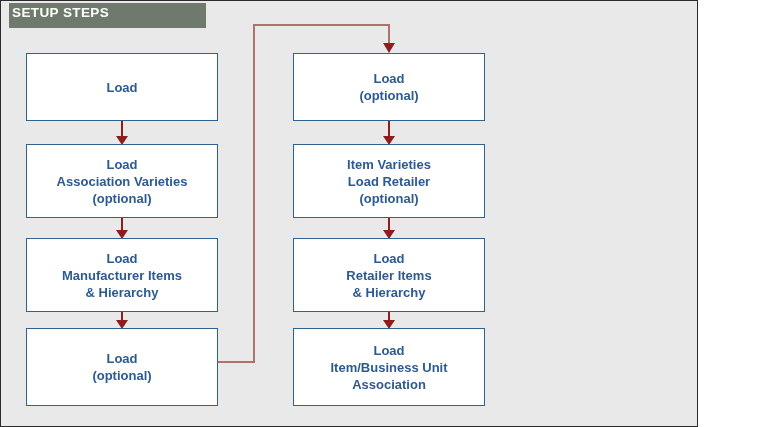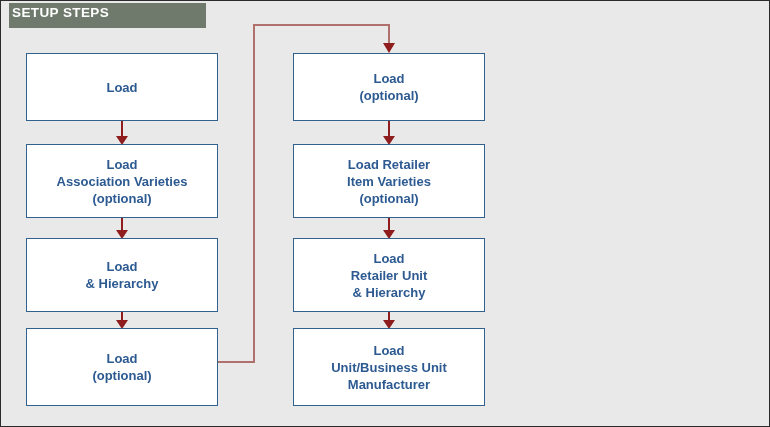--- a/index.html
+++ b/index.html
@@ -3,21 +3,21 @@
 <meta charset="utf-8">
 <title>Setup Steps Flowchart</title>
 <style>
   html, body {
     margin: 0;
     padding: 0;
     background: #ffffff;
   }
   #canvas {
     position: relative;
-    width: 770px;
+    width: 698px;
     height: 427px;
     background: #e9e9e9;
     border: 1px solid #2b2b2b;
     box-sizing: border-box;
     overflow: hidden;
     font-family: "Liberation Sans", sans-serif;
   }
 
   
   #header-bar {
@@ -126,44 +126,45 @@
   </div>
 
   <div class="flow-box col-left row-2">
     <span class="line">Load</span>
     <span class="line">Association Varieties</span>
     <span class="line">(optional)</span>
   </div>
 
   <div class="flow-box col-left row-3">
     <span class="line">Load</span>
+    <span class="line">Manufacturer Items</span>
     <span class="line">&amp; Hierarchy</span>
   </div>
 
   <div class="flow-box col-left row-4">
     <span class="line">Load</span>
     <span class="line">(optional)</span>
   </div>
 
   <div class="flow-box col-right row-1">
     <span class="line">Load</span>
     <span class="line">(optional)</span>
   </div>
 
   <div class="flow-box col-right row-2">
+    <span class="line">Item Varieties</span>
     <span class="line">Load Retailer</span>
-    <span class="line">Item Varieties</span>
     <span class="line">(optional)</span>
   </div>
 
   <div class="flow-box col-right row-3">
     <span class="line">Load</span>
-    <span class="line">Retailer Unit</span>
+    <span class="line">Retailer Items</span>
     <span class="line">&amp; Hierarchy</span>
   </div>
 
   <div class="flow-box col-right row-4">
     <span class="line">Load</span>
-    <span class="line">Unit/Business Unit</span>
-    <span class="line">Manufacturer</span>
+    <span class="line">Item/Business Unit</span>
+    <span class="line">Association</span>
   </div>
 
 </div>
 
 </body></html>

